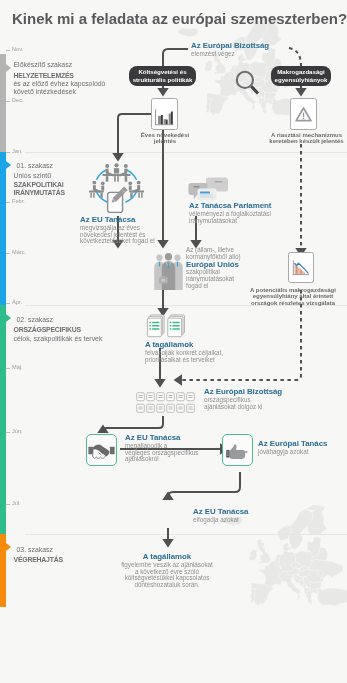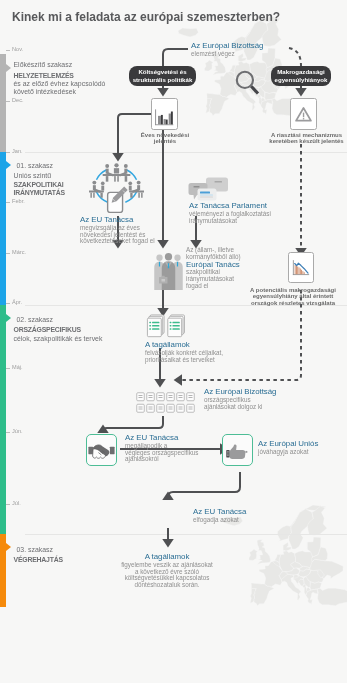--- a/index.html
+++ b/index.html
@@ -1,36 +1,36 @@
 <!DOCTYPE html>
 <html><head>
 <meta charset="utf-8">
 <style>
   html,body{margin:0;padding:0;}
   body{width:347px;height:683px;background:#f7f7f6;font-family:"Liberation Sans",sans-serif;overflow:hidden;}
   .page{position:relative;width:347px;height:683px;background:#f7f7f6;overflow:hidden;}
   .mapwm{position:absolute;display:block;}
   .conn{position:absolute;left:0;top:0;}
-  .ttl{position:absolute;left:12px;top:10px;font-size:12px;font-weight:bold;color:#58595b;white-space:nowrap;}
+  .ttl{position:absolute;left:12px;top:10px;font-size:15px;font-weight:bold;color:#58595b;white-space:nowrap;}
 
   .tbar{position:absolute;left:0;width:6px;}
   .tlabel{position:absolute;font-size:5.6px;color:#9e9e9e;}
   .tdash{position:absolute;height:1px;background:#bdbdbd;}
   .tmark{position:absolute;width:0;height:0;border-top:4.5px solid transparent;border-bottom:4.5px solid transparent;}
   .phtxt{position:absolute;color:#6d6e71;}
   .lt{font-size:6.9px;line-height:9.5px;white-space:nowrap;}
   .bd{font-size:6.9px;font-weight:bold;line-height:9.5px;white-space:nowrap;letter-spacing:-0.22px;}
   .sep{position:absolute;height:1px;background:#e6e6e5;}
 
   .pill{position:absolute;background:#3a3a3c;border-radius:8px;color:#fff;font-size:6.1px;font-weight:bold;text-align:center;display:flex;flex-direction:column;align-items:center;justify-content:center;line-height:8.2px;}
   .card{position:absolute;background:#ffffff;border:1.5px solid #aaaaaa;border-radius:2.5px;box-sizing:border-box;}
   .cardg{position:absolute;background:#fbfbfb;border:1.8px solid #4dbd96;border-radius:5px;box-sizing:border-box;}
   .cap{position:absolute;text-align:center;font-size:6px;font-weight:bold;color:#6a6a6a;line-height:6.3px;}
   .blk{position:absolute;}
-  .bt{font-size:7.9px;font-weight:normal;color:#2b6e94;line-height:8.6px;white-space:nowrap;letter-spacing:-0.04px;}
+  .bt{font-size:7.9px;font-weight:bold;color:#2b6e94;line-height:8.6px;white-space:nowrap;letter-spacing:-0.04px;}
   .bb{font-size:6.3px;color:#8f8f8f;line-height:6.9px;white-space:nowrap;}
   .bp{font-size:6.3px;color:#8f8f8f;line-height:6.9px;white-space:nowrap;}
 </style>
 </head>
 <body>
 
 <div class="page">
 
   <svg class="mapwm" style="left:178px;top:8px;width:128px;height:145px" viewBox="0 0 1000 1000" preserveAspectRatio="xMidYMid meet">
     <g fill="#e8e8e6" stroke="#f7f7f6" stroke-width="3">
@@ -355,21 +355,21 @@
     <g fill="#b0b0b0">
       <rect x="12" y="50" width="17" height="13" rx="1.2"></rect>
       <rect x="17.5" y="47.5" width="6" height="3" rx="1"></rect>
     </g>
     <rect x="17" y="54" width="7" height="5" fill="#cacaca"></rect>
   </svg>
 
   <div class="blk" style="left:186px;top:247px">
     <div class="bp">Az (állam-, illetve</div>
     <div class="bp">kormányfőkből álló)</div>
-    <div class="bt">Európai Tanács</div>
+    <div class="bt">Európai Uniós</div>
     <div class="bb">szakpolitikai</div>
     <div class="bb">iránymutatásokat</div>
     <div class="bb">fogad el</div>
   </div>
 
   <div class="card" style="left:288px;top:252px;width:26px;height:31px">
     <svg viewBox="0 0 26 31" style="width:100%;height:100%;display:block">
       <rect x="4.2" y="7.5" width="0.9" height="16" fill="#8c8c8e"></rect>
       <rect x="4.2" y="22.8" width="17.6" height="0.9" fill="#8c8c8e"></rect>
       <g fill="#c9805c">
@@ -505,21 +505,21 @@
         <line x1="8.6" y1="35" x2="12.4" y2="35"></line>
         <line x1="8.6" y1="38" x2="12.4" y2="38"></line>
         <line x1="8.6" y1="41" x2="12.4" y2="41"></line>
         <line x1="8.6" y1="44" x2="12.4" y2="44"></line>
       </g>
       <path d="M48,34 l4,0 l0,4 l-4,0 z" fill="#9a9a9c"></path>
     </svg>
   </div>
 
   <div class="blk" style="left:258px;top:440px">
-    <div class="bt">Az Európai Uniós</div>
+    <div class="bt">Az Európai Tanács</div>
     <div class="bb">jóváhagyja azokat</div>
   </div>
 
   <div class="blk" style="left:193px;top:508px">
     <div class="bt">Az EU Tanácsa</div>
     <div class="bb">elfogadja azokat</div>
   </div>
 
   <div class="blk" style="left:97px;top:553px;width:140px;text-align:center">
     <div class="bt" style="white-space:normal">A tagállamok</div>

